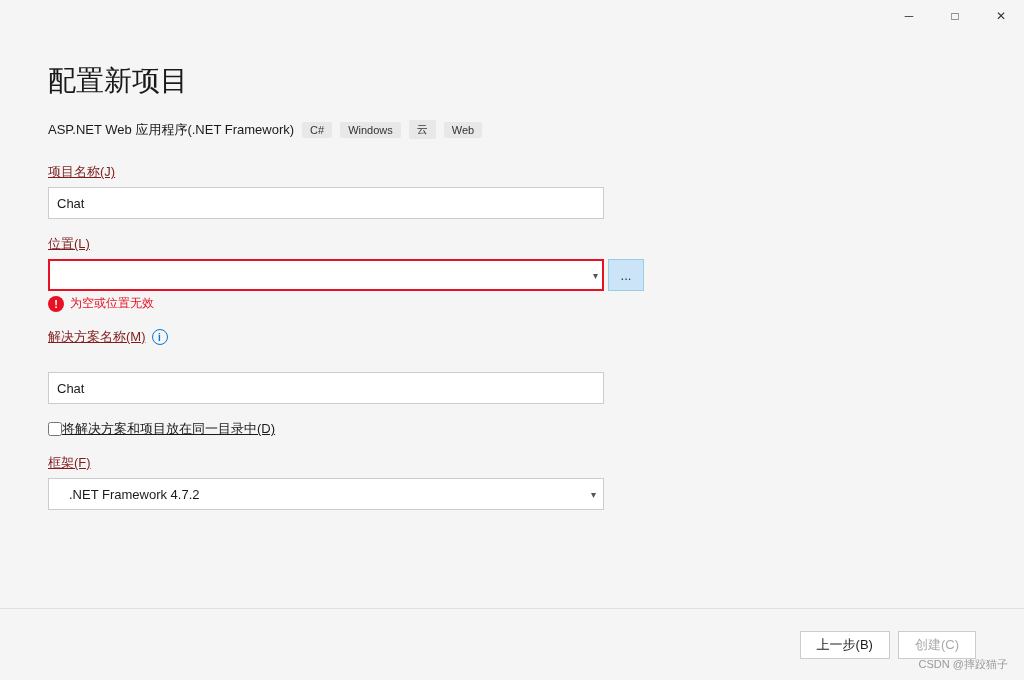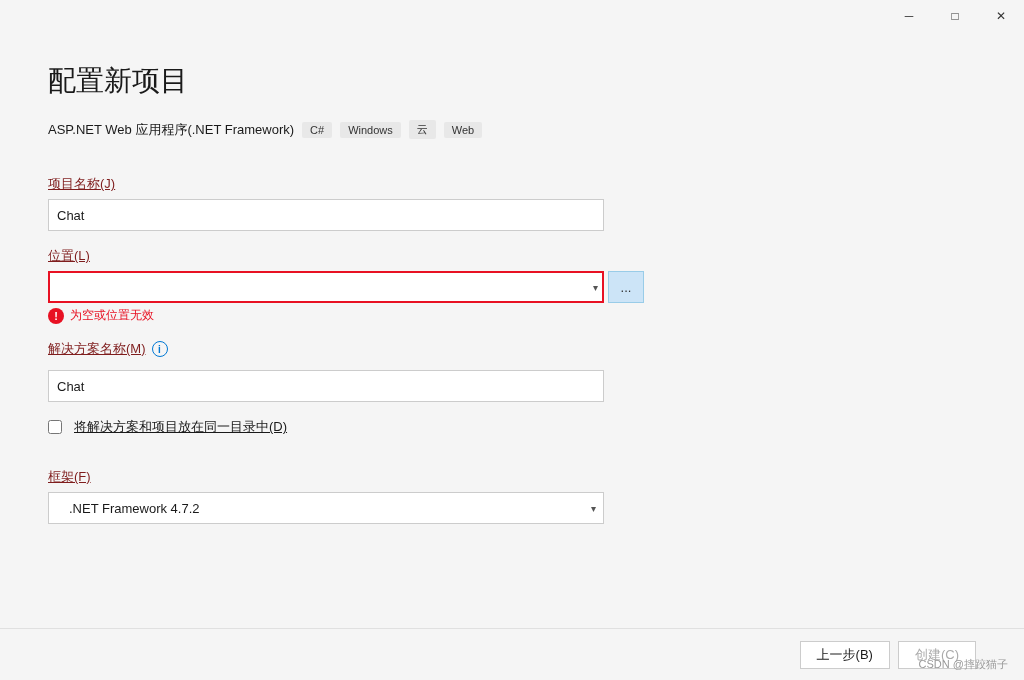--- a/index.html
+++ b/index.html
@@ -60,21 +60,21 @@
       font-size: 28px;
       font-weight: 300;
       color: #1a1a1a;
       margin-bottom: 20px;
     }
 
     .subtitle-row {
       display: flex;
       align-items: center;
       gap: 8px;
-      margin-bottom: 36px;
+      margin-bottom: 24px;
     }
 
     .subtitle-text {
       font-size: 13px;
       color: #1a1a1a;
     }
 
     .tag {
       background: #e8e8e8;
       color: #333;
@@ -179,43 +179,43 @@
       color: white;
       font-size: 11px;
       font-weight: bold;
       flex-shrink: 0;
     }
 
     .solution-label-row {
       display: flex;
       align-items: center;
       gap: 6px;
-      margin-bottom: 6px;
+      margin-bottom: 20px;
     }
 
     .info-icon {
       width: 16px;
       height: 16px;
       border: 1px solid #0078d4;
       border-radius: 50%;
       display: flex;
       align-items: center;
       justify-content: center;
       color: #0078d4;
       font-size: 10px;
       font-weight: bold;
       cursor: pointer;
       flex-shrink: 0;
     }
 
     .checkbox-row {
       display: flex;
       align-items: center;
-      gap: 12px;
-      margin-bottom: 32px;
+      gap: 0;
+      margin-bottom: 16px;
     }
 
     .checkbox-row input[type="checkbox"] {
       width: 14px;
       height: 14px;
       cursor: pointer;
     }
 
     .checkbox-label {
       font-size: 13px;
@@ -244,21 +244,21 @@
     .select-wrapper {
       position: relative;
       width: 556px;
     }
 
     .select-wrapper .dropdown-arrow {
       right: 8px;
     }
 
     .footer {
-      height: 52px;
+      height: 72px;
       display: flex;
       align-items: center;
       justify-content: space-between;
       padding: 0 48px;
       border-top: 1px solid #e0e0e0;
       background: #f5f5f5;
       flex-shrink: 0;
     }
 
     .footer-right {

